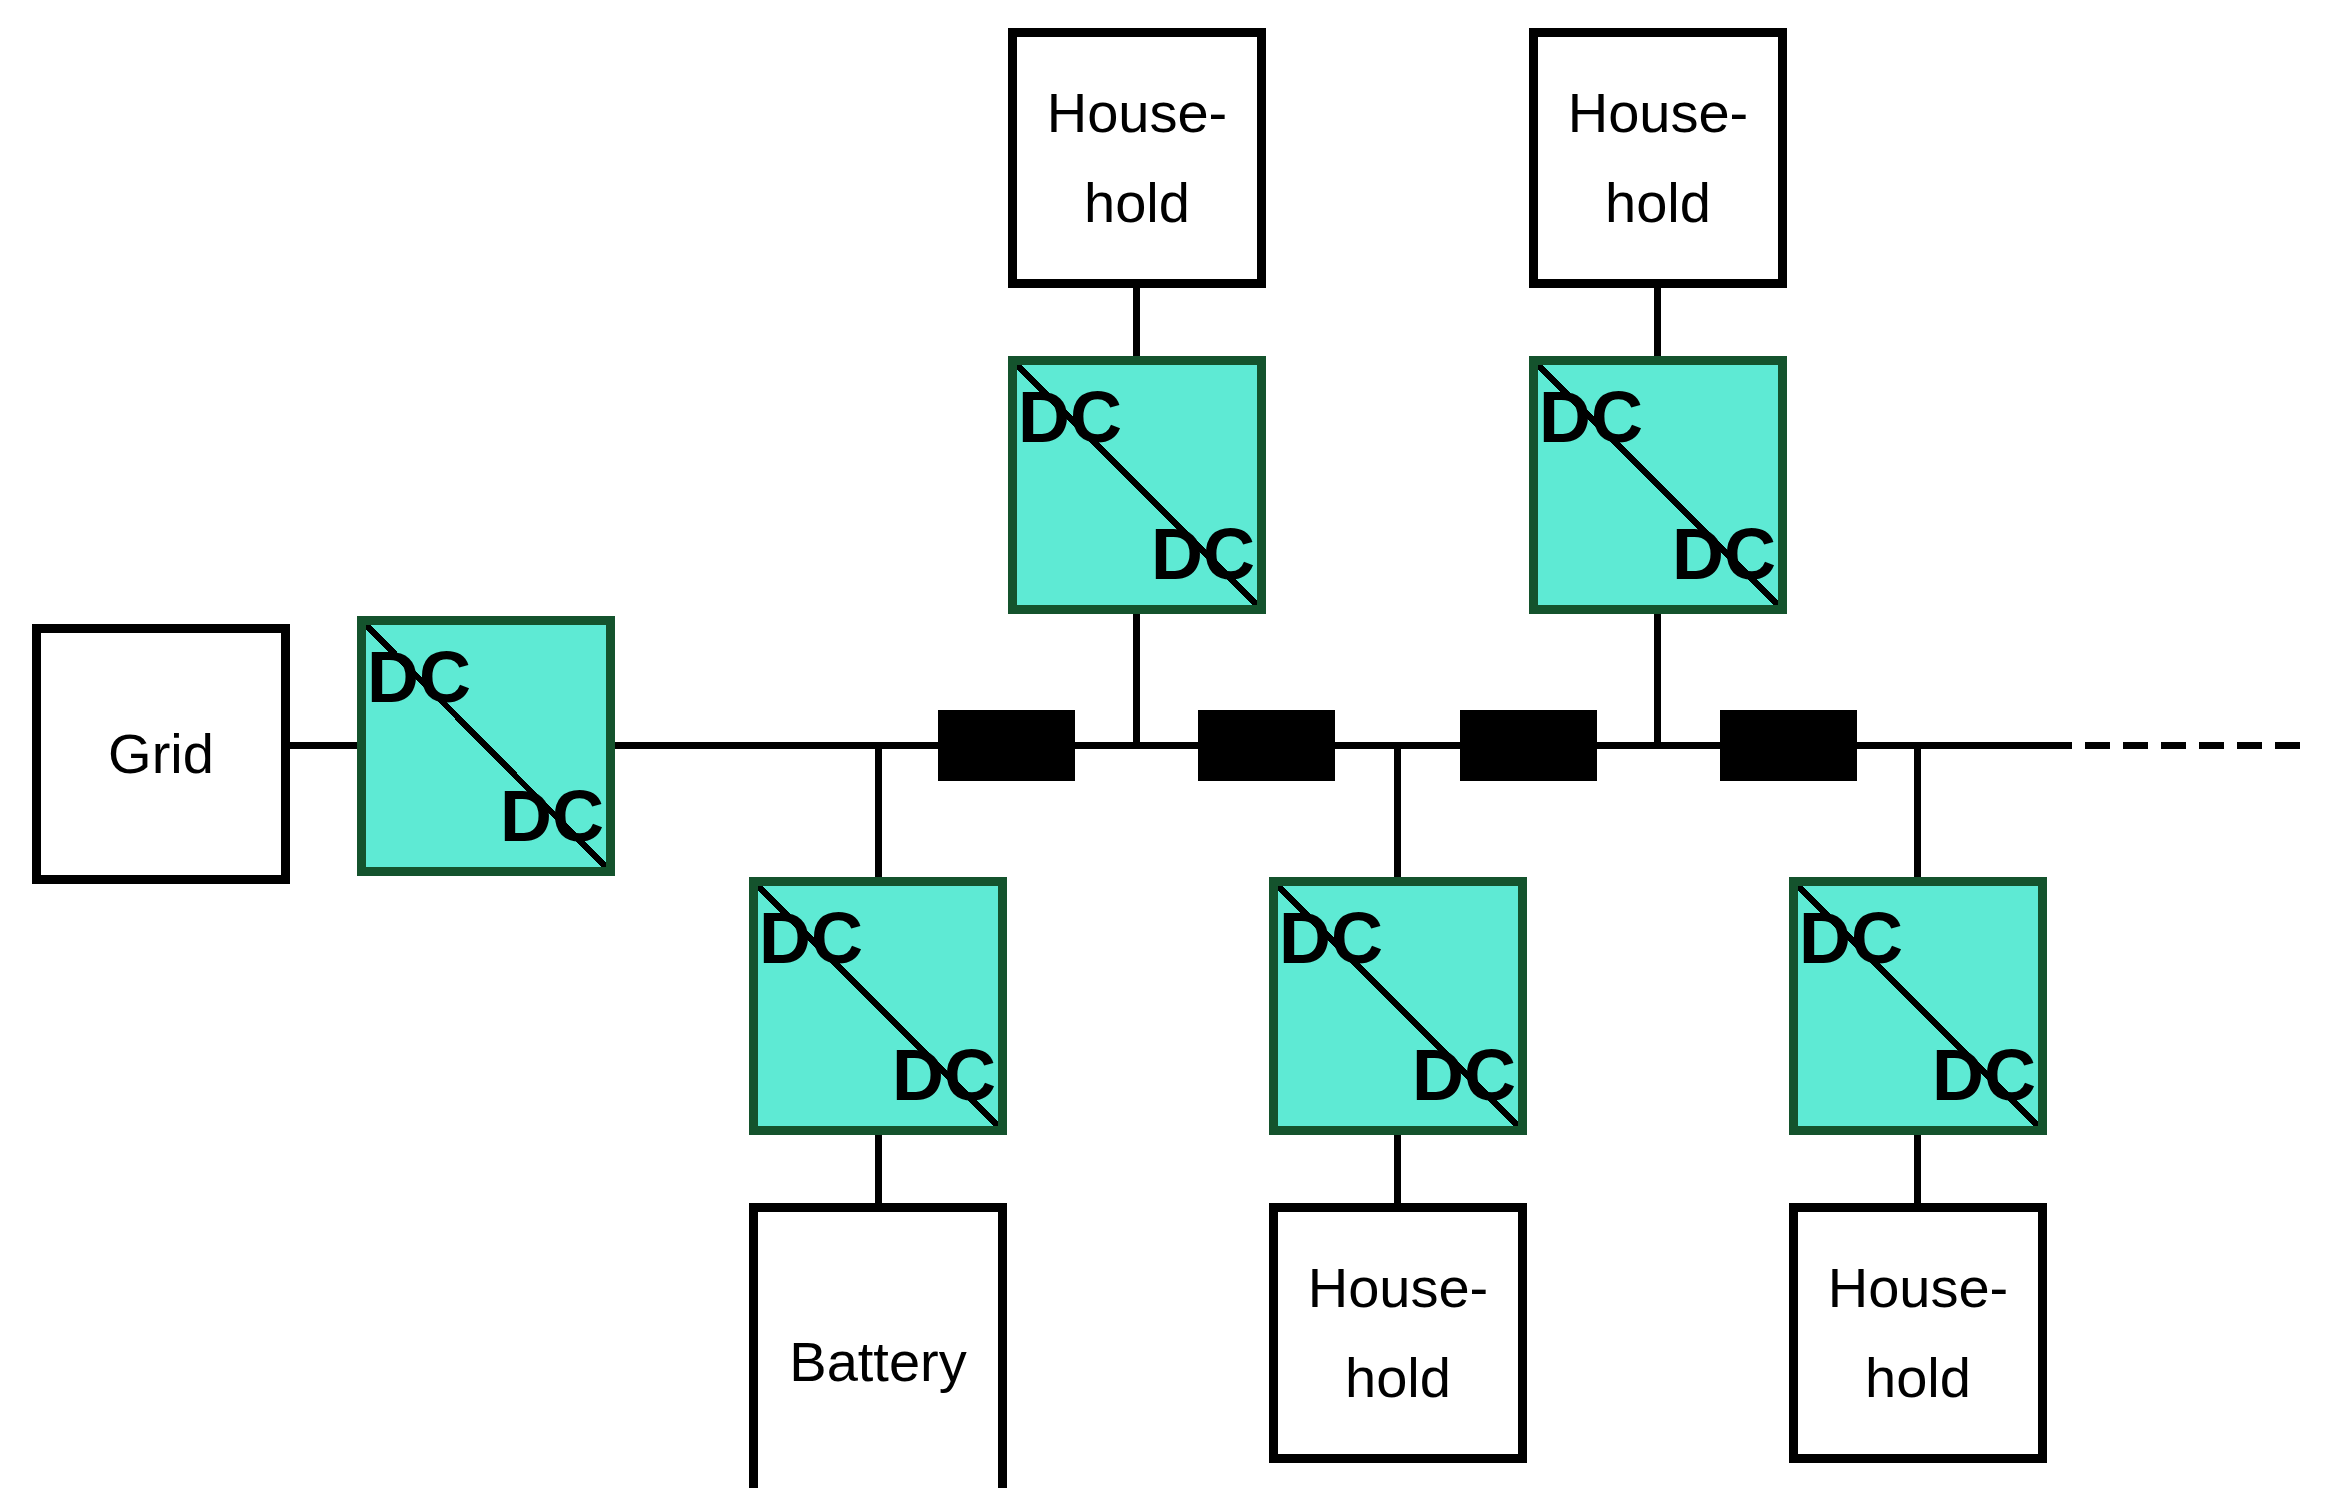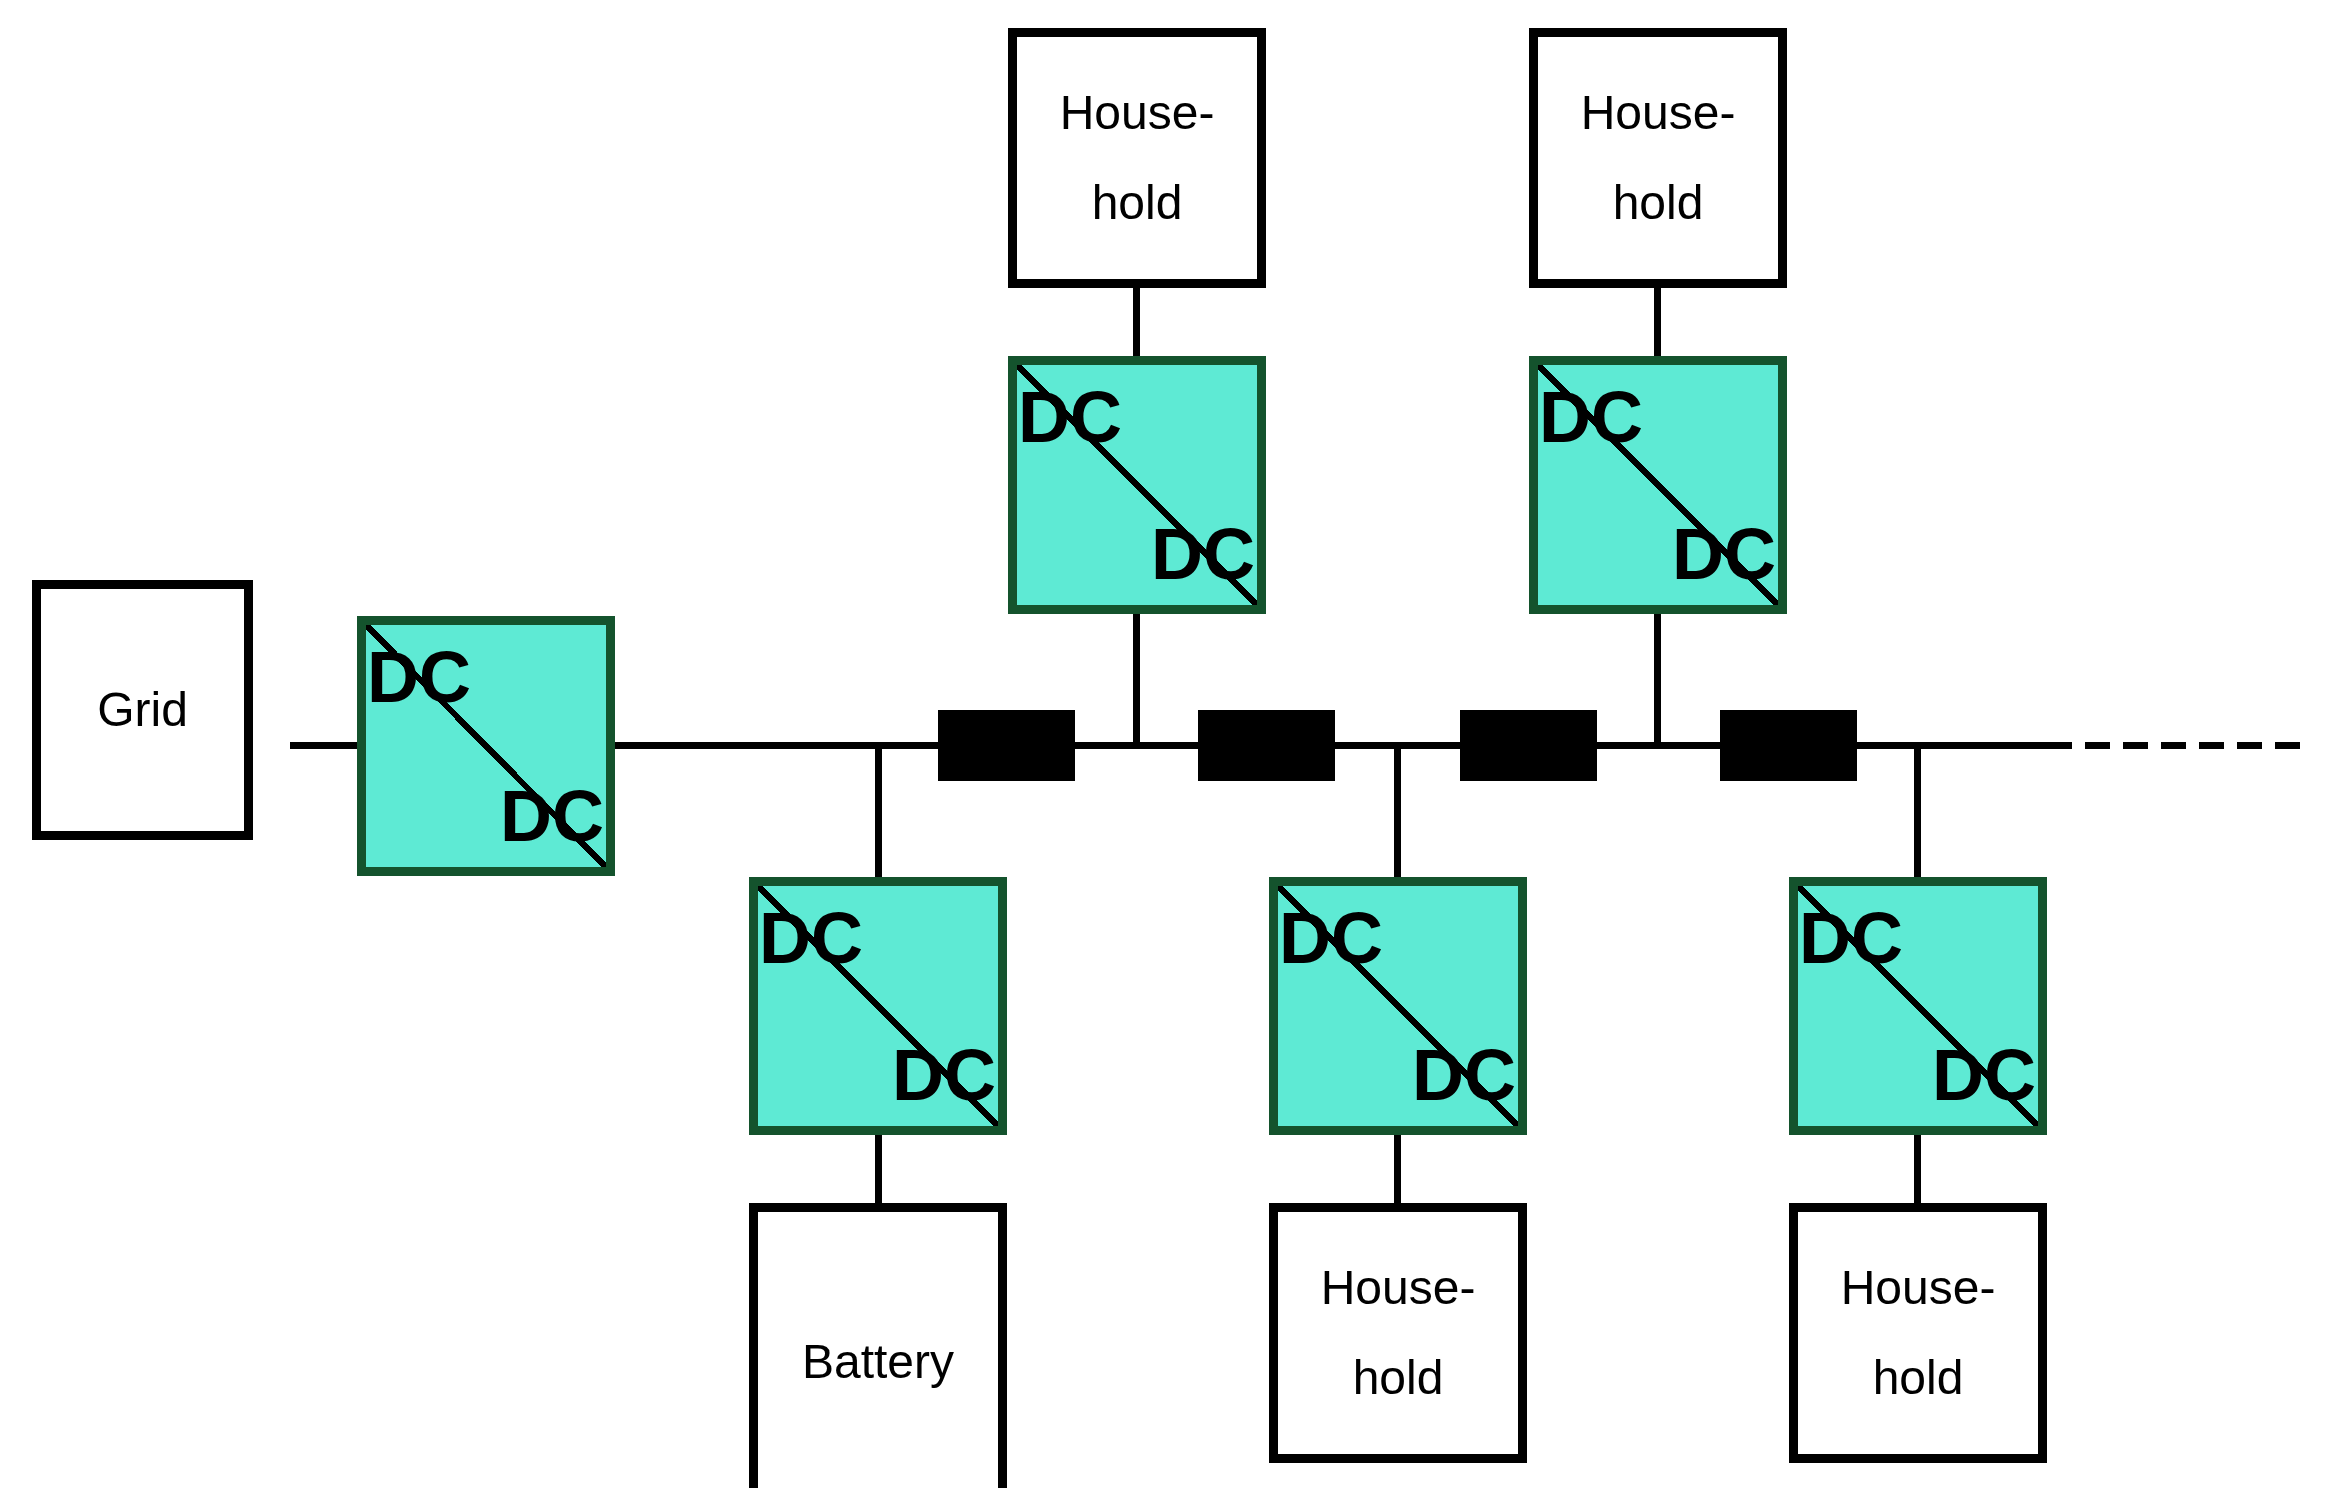--- a/index.html
+++ b/index.html
@@ -13,21 +13,21 @@
   }
   .box {
     position: absolute;
     box-sizing: border-box;
     border: 9px solid #000;
     background: #fff;
     display: flex;
     flex-direction: column;
     align-items: center;
     justify-content: center;
-    font-size: 48px;
+    font-size: 56px;
     text-align: center;
   }
   .box .line { line-height: 90px; white-space: nowrap; }
   .conv {
     position: absolute;
     box-sizing: border-box;
     border: 9px solid #14532d;
     background: #5eead4;
     font-weight: bold;
   }
@@ -54,21 +54,21 @@
   .bus-dashed {
     position: absolute; height: 7px;
     background: repeating-linear-gradient(90deg, #000 0px, #000 25px, transparent 25px, transparent 38px);
   }
 </style>
 </head>
 <body>
 
 <div id="diagram">
 
-  <div class="box" style="left:32px; top:580px; width:221px; height:260px;justify-content:center;">
+  <div class="box" style="left:32px; top:624px; width:258px; height:260px;justify-content:center;">
     <span class="line">Grid</span>
   </div>
   <div class="wire-h" style="left:290px; top:742px; width:67px;"></div>
 
   <div class="conv" style="left:357px; top:616px; width:258px; height:260px;">
     <div class="diag"></div>
     <span class="dc-top">DC</span>
     <span class="dc-bot">DC</span>
   </div>
 

